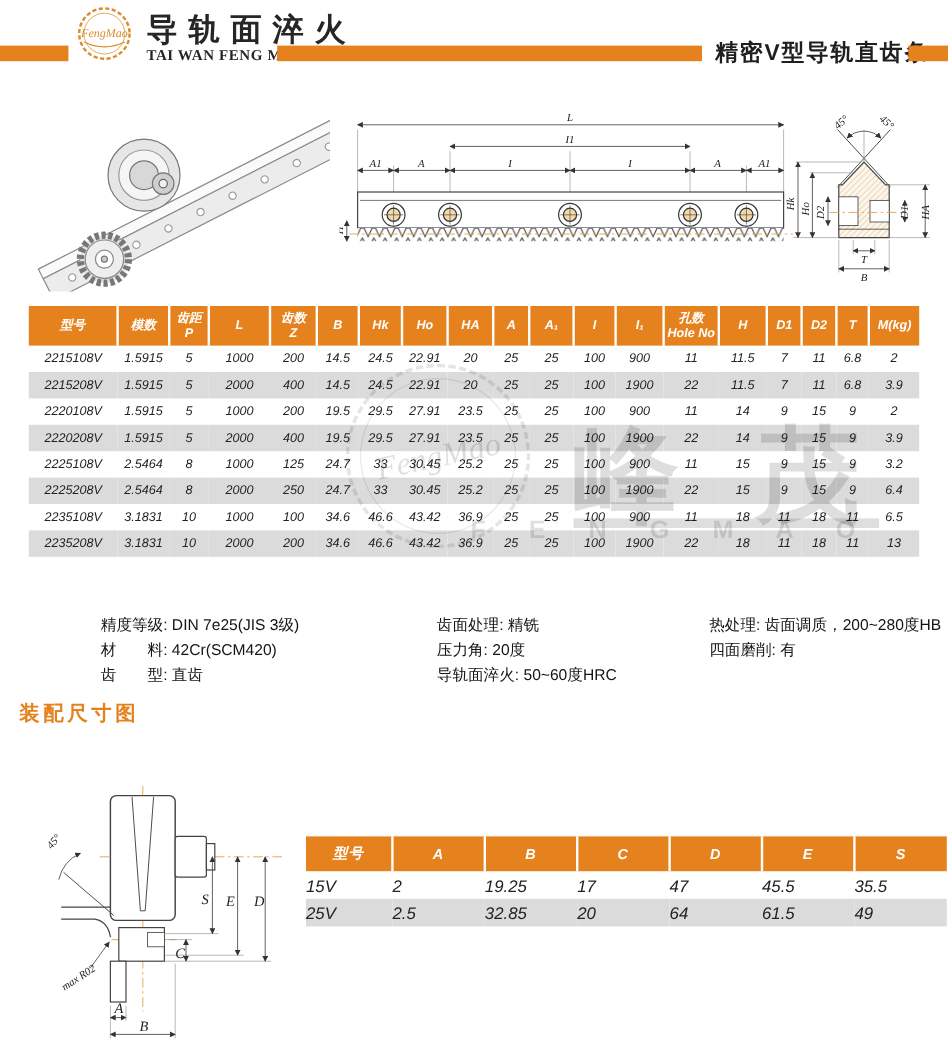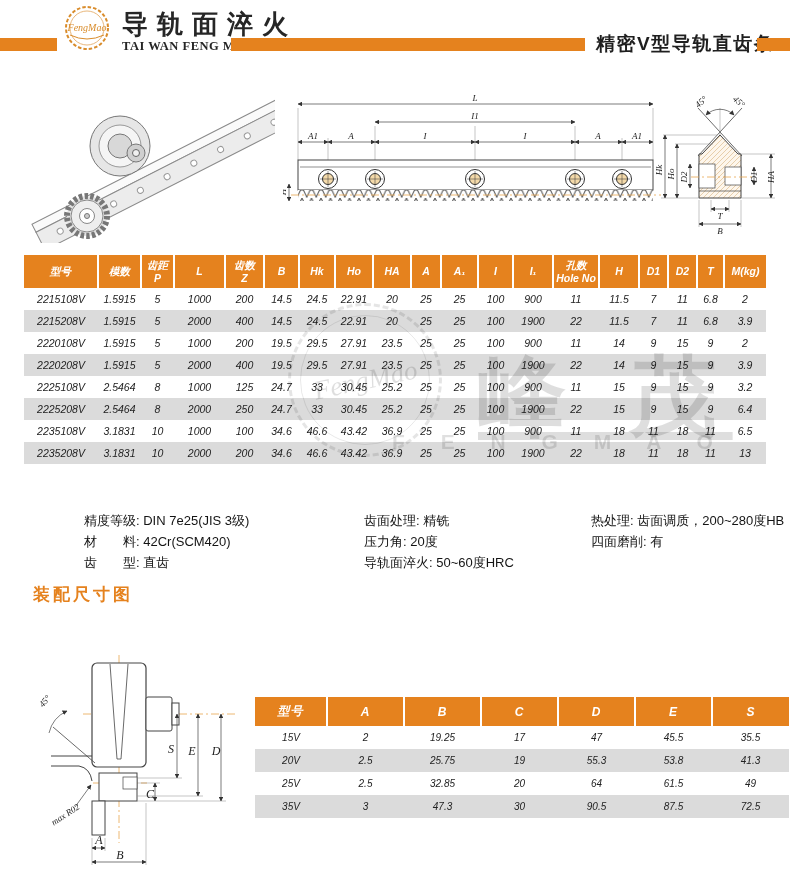--- a/index.html
+++ b/index.html
@@ -29,27 +29,27 @@
   .spec-table{position:absolute;left:24px;top:255px;width:742px;table-layout:fixed;}
   .spec-table th{background:#E5821E;color:#fff;height:33px;font-size:10.5px;font-weight:700;white-space:pre-line;line-height:1.15;border-right:2px solid #fff;padding:0;}
   .spec-table th:last-child{border-right:none;}
   .spec-table td{height:22px;text-align:center;font-size:10.5px;color:#222;padding:0;}
   .spec-table tbody tr:nth-child(even){background:#DBDBDB;}
 
   
   .specs-col{position:absolute;top:510px;font-size:13px;color:#141414;line-height:21px;white-space:nowrap;margin-left:48px;}
   .specs-col1{left:36px;} .specs-col2{left:316px;} .specs-col3{left:543px;}
 
-  .section-title{position:absolute;left:33px;top:583px;font-size:17px;font-weight:700;color:#E5821E;letter-spacing:3px;}
+  .section-title{position:absolute;left:16px;top:583px;font-size:17px;font-weight:700;color:#E5821E;letter-spacing:3px;}
 
   
   .asm-table{position:absolute;left:255px;top:697px;width:534px;table-layout:fixed;}
   .asm-table th{background:#E5821E;color:#fff;height:29px;font-size:12px;font-weight:700;border-right:2px solid #fff;padding:0;letter-spacing:1px;}
   .asm-table th:last-child{border-right:none;}
-  .asm-table td{height:23px;text-align:center;font-size:10px;color:#222;padding:0;}
+  .asm-table td{height:23px;text-align:left;font-size:14px;color:#222;padding:0;}
   .asm-table tbody tr:nth-child(even){background:#DBDBDB;}
 
   
   .wm{position:absolute;inset:0;pointer-events:none;}
   .wm-gear{position:absolute;left:288px;top:303px;width:148px;height:148px;border:3px dashed rgba(0,0,0,.10);border-radius:50%;display:flex;align-items:center;justify-content:center;}
   .wm-gear-inner{width:128px;height:128px;border:1.5px solid rgba(0,0,0,.09);border-radius:50%;display:flex;align-items:center;justify-content:center;}
   .wm-script{font-family:"Liberation Serif",serif;font-style:italic;font-size:27px;color:rgba(0,0,0,.13);transform:rotate(-12deg);}
   .wm-cn{position:absolute;left:478px;top:338px;font-family:"DejaVu Serif",serif;font-size:88px;font-weight:700;color:rgba(0,0,0,.13);letter-spacing:16px;white-space:nowrap;text-decoration:underline;}
   .wm-en{position:absolute;left:392px;top:430px;font-size:21px;font-weight:700;color:rgba(0,0,0,.12);letter-spacing:15px;white-space:nowrap;}
 </style>
@@ -561,45 +561,27 @@
         <tr>
           <td>15V</td>
           <td>2</td>
           <td>19.25</td>
           <td>17</td>
           <td>47</td>
           <td>45.5</td>
           <td>35.5</td>
         </tr>
         <tr>
-          <td>20V</td>
-          <td>2.5</td>
-          <td>25.75</td>
-          <td>19</td>
-          <td>55.3</td>
-          <td>53.8</td>
-          <td>41.3</td>
-        </tr>
-        <tr>
           <td>25V</td>
           <td>2.5</td>
           <td>32.85</td>
           <td>20</td>
           <td>64</td>
           <td>61.5</td>
           <td>49</td>
-        </tr>
-        <tr>
-          <td>35V</td>
-          <td>3</td>
-          <td>47.3</td>
-          <td>30</td>
-          <td>90.5</td>
-          <td>87.5</td>
-          <td>72.5</td>
         </tr>
       </tbody>
   </table>
 
   
   <div class="wm">
     <div class="wm-gear">
       <div class="wm-gear-inner">
         <span class="wm-script">FengMao</span>
       </div>

